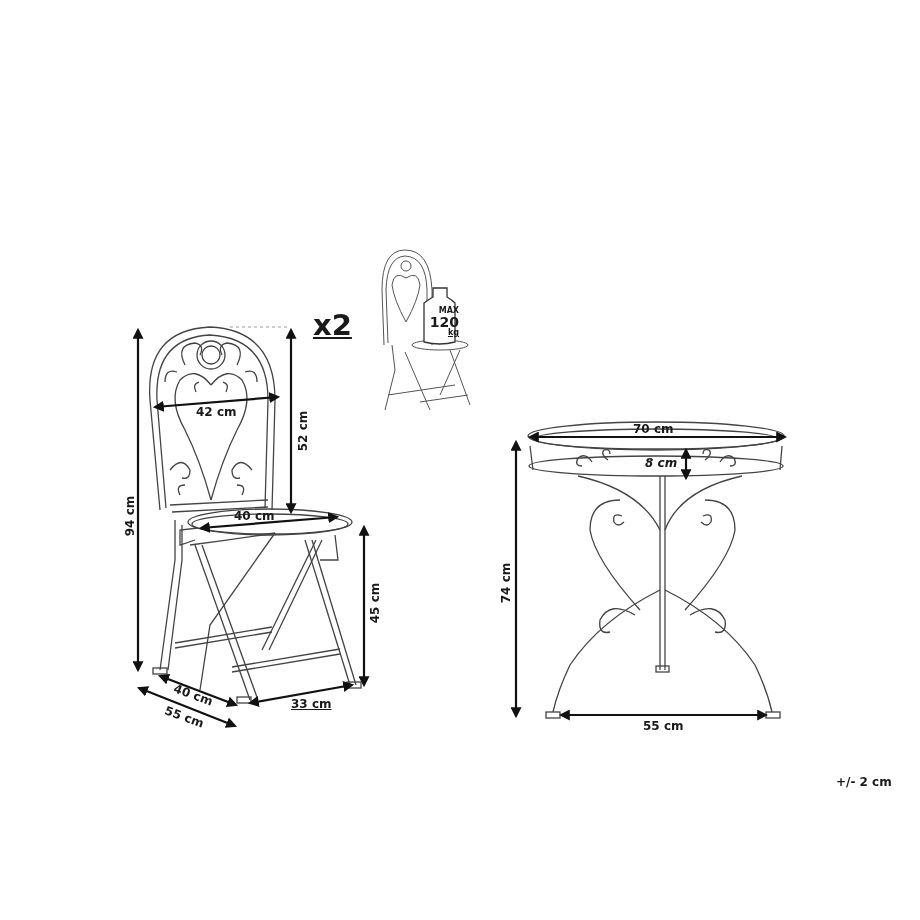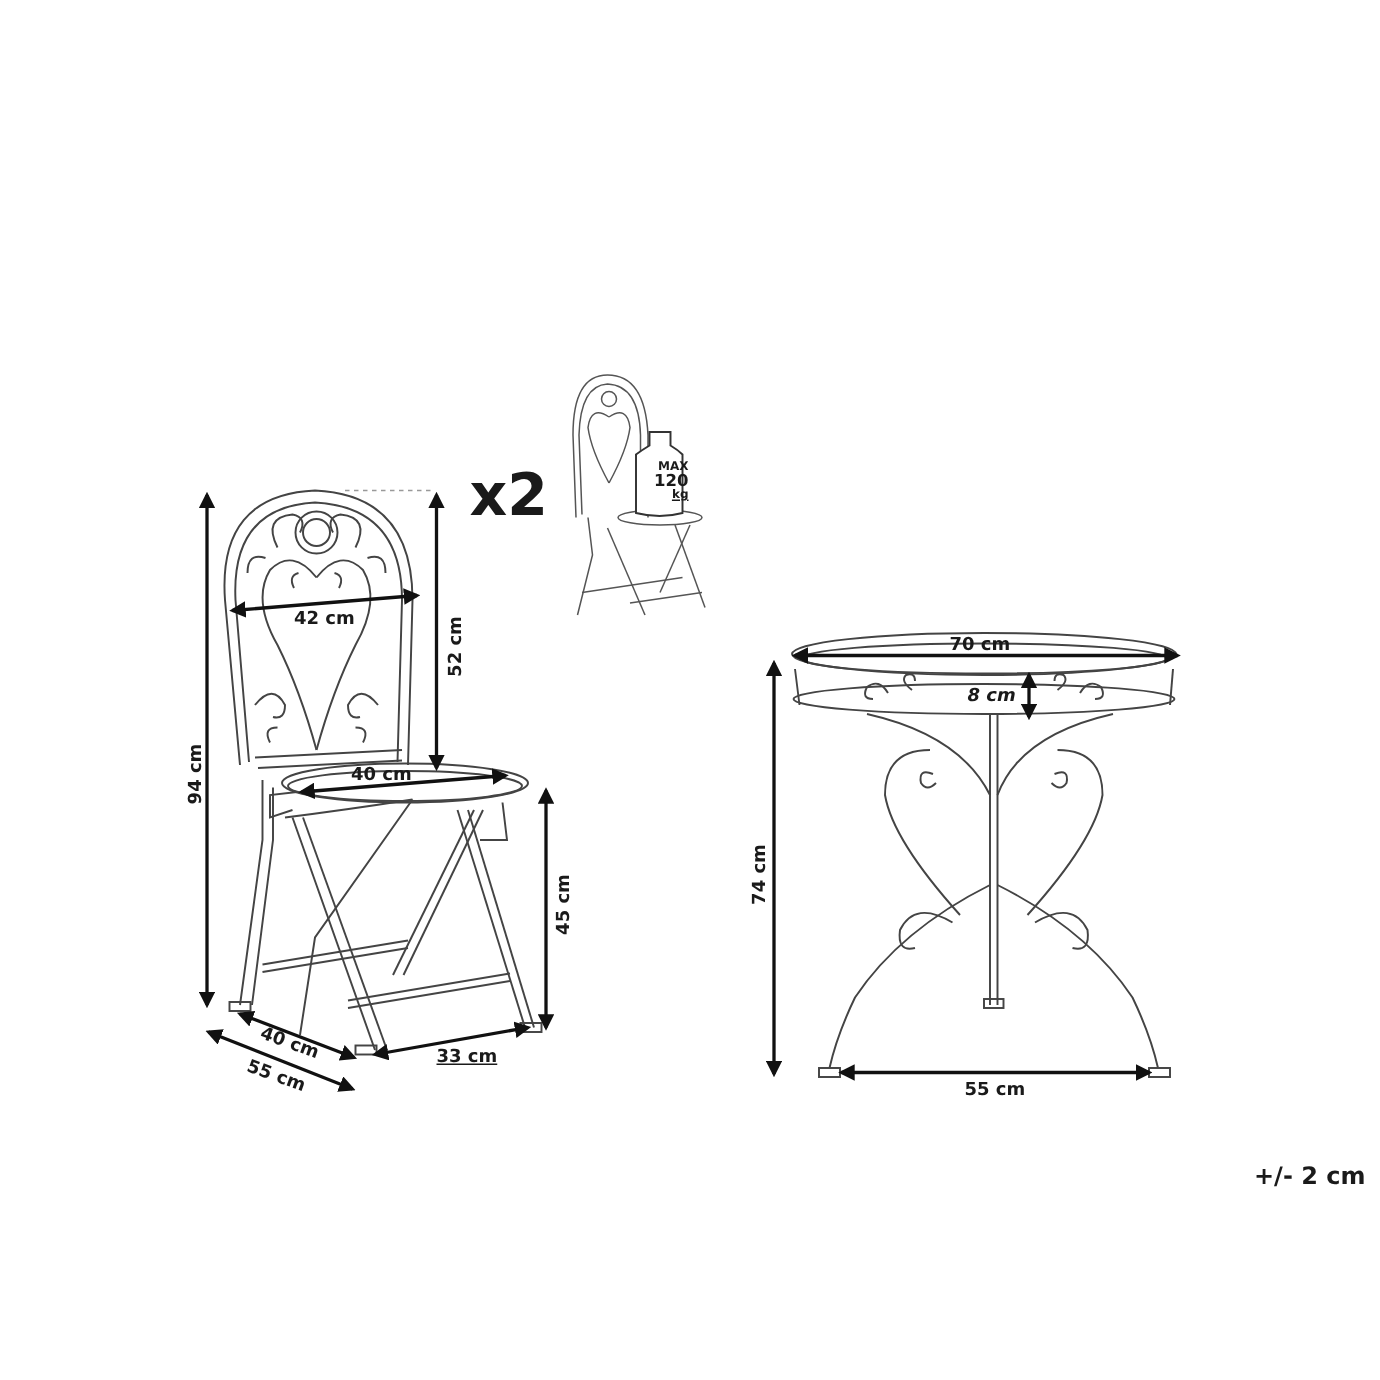--- a/index.html
+++ b/index.html
@@ -1,23 +1,23 @@
 <!DOCTYPE html>
 <html><head>
 <meta charset="utf-8">
 <style>
   html,body{margin:0;padding:0;background:#ffffff;}
   body{width:920px;height:920px;position:relative;overflow:hidden;font-family:"Liberation Sans",sans-serif;}
   svg{position:absolute;left:0;top:0;}
   .lbl{position:absolute;font-family:"DejaVu Sans",sans-serif;font-weight:bold;color:#1a1a1a;font-size:12px;white-space:nowrap;line-height:1;}
   .vert{transform-origin:center center;transform:rotate(-90deg);}
-  .big{font-size:39px;font-weight:900;}
+  .big{font-size:29px;font-weight:900;text-decoration:underline;}
   .badge{position:absolute;left:421px;top:303px;width:38px;height:42px;text-align:right;font-family:"DejaVu Sans",sans-serif;font-weight:bold;color:#1a1a1a;line-height:1;}
   .badge .m{font-size:8px;display:block;margin-top:4px;}
-  .badge .n{font-size:11px;display:block;}
+  .badge .n{font-size:14px;display:block;}
   .badge .k{font-size:8px;display:block;text-decoration:underline;}
 </style>
 </head>
 <body>
 
 <svg width="920" height="920" viewBox="0 0 920 920">
   <defs>
     <marker id="ah" viewBox="0 0 10 10" refX="8" refY="5" markerWidth="5" markerHeight="5" orient="auto-start-reverse">
       <path d="M0,0 L10,5 L0,10 z" fill="#111"></path>
     </marker>
@@ -158,13 +158,13 @@
 <div class="lbl vert" style="left:355px;top:597px;">45 cm</div>
 <div class="lbl" style="left:173px;top:689px;transform:rotate(20deg);">40 cm</div>
 <div class="lbl" style="left:164px;top:711px;transform:rotate(20deg);">55 cm</div>
 <div class="lbl" style="left:291px;top:698px;text-decoration:underline;">33 cm</div>
 
 <div class="lbl" style="left:633px;top:423px;text-align:center;">70 cm</div>
 <div class="lbl" style="left:645px;top:457px;font-style:italic;">8 cm</div>
 <div class="lbl vert" style="left:486px;top:577px;">74 cm</div>
 <div class="lbl" style="left:643px;top:720px;">55 cm</div>
 
-<div class="lbl" style="left:836px;top:776px;font-size:16px;">+/- 2 cm</div>
+<div class="lbl" style="left:836px;top:776px;font-size:12px;">+/- 2 cm</div>
 
 </body></html>

